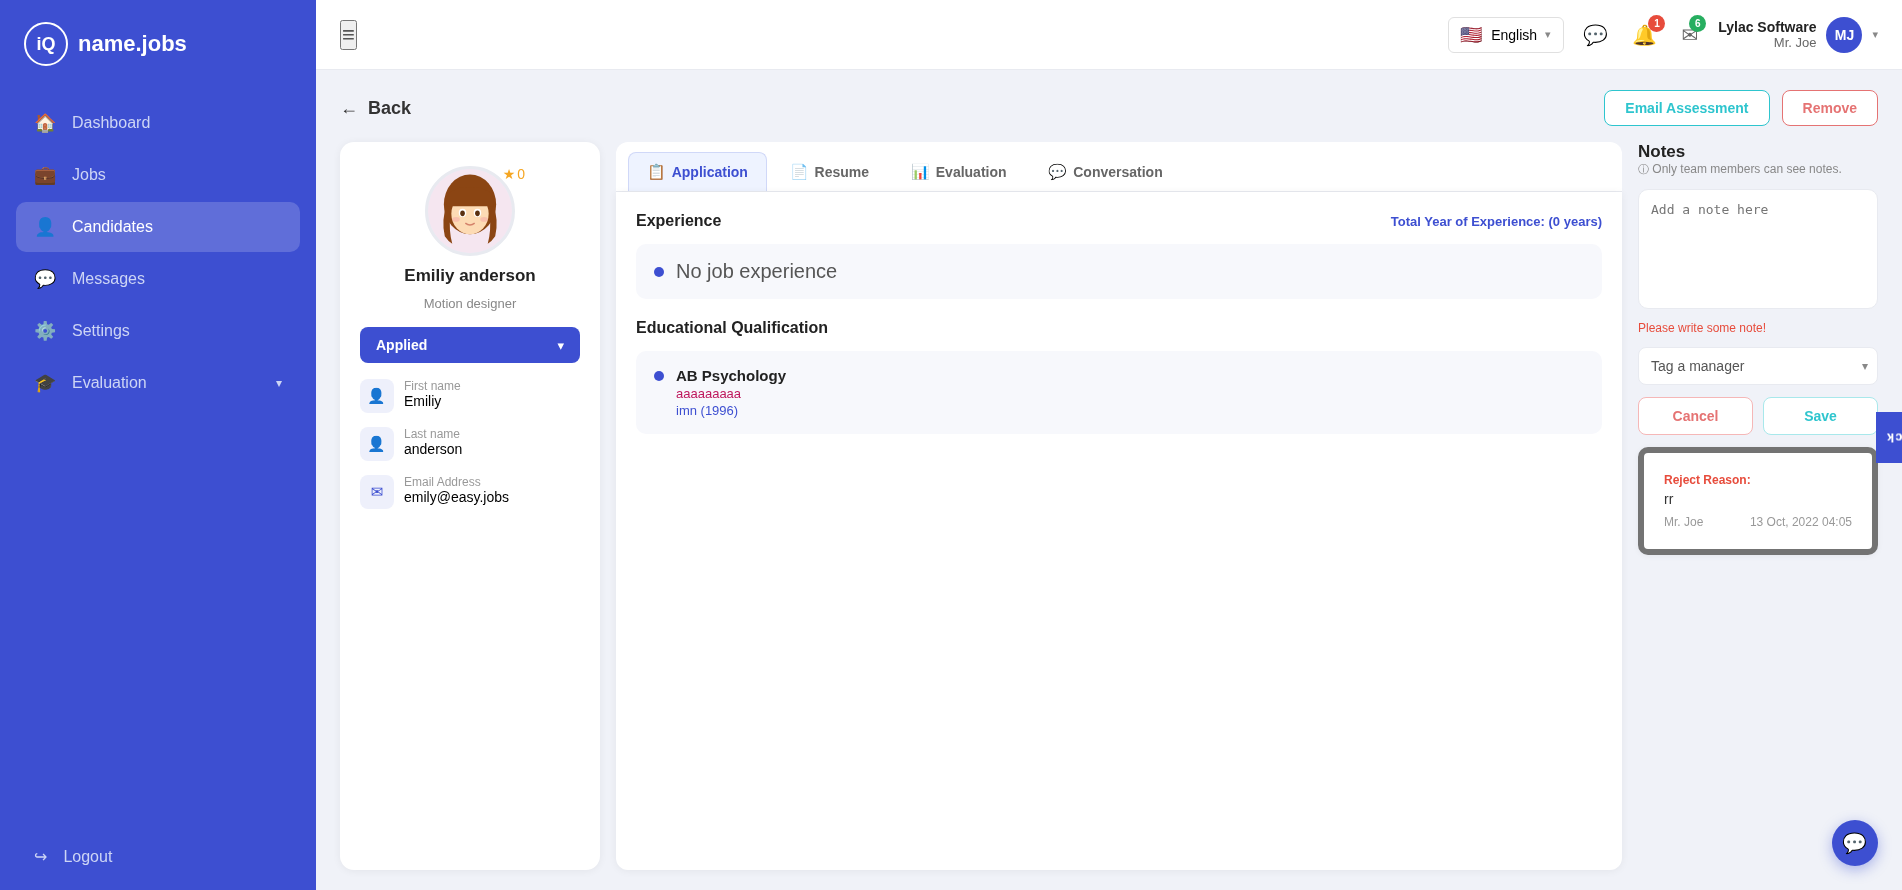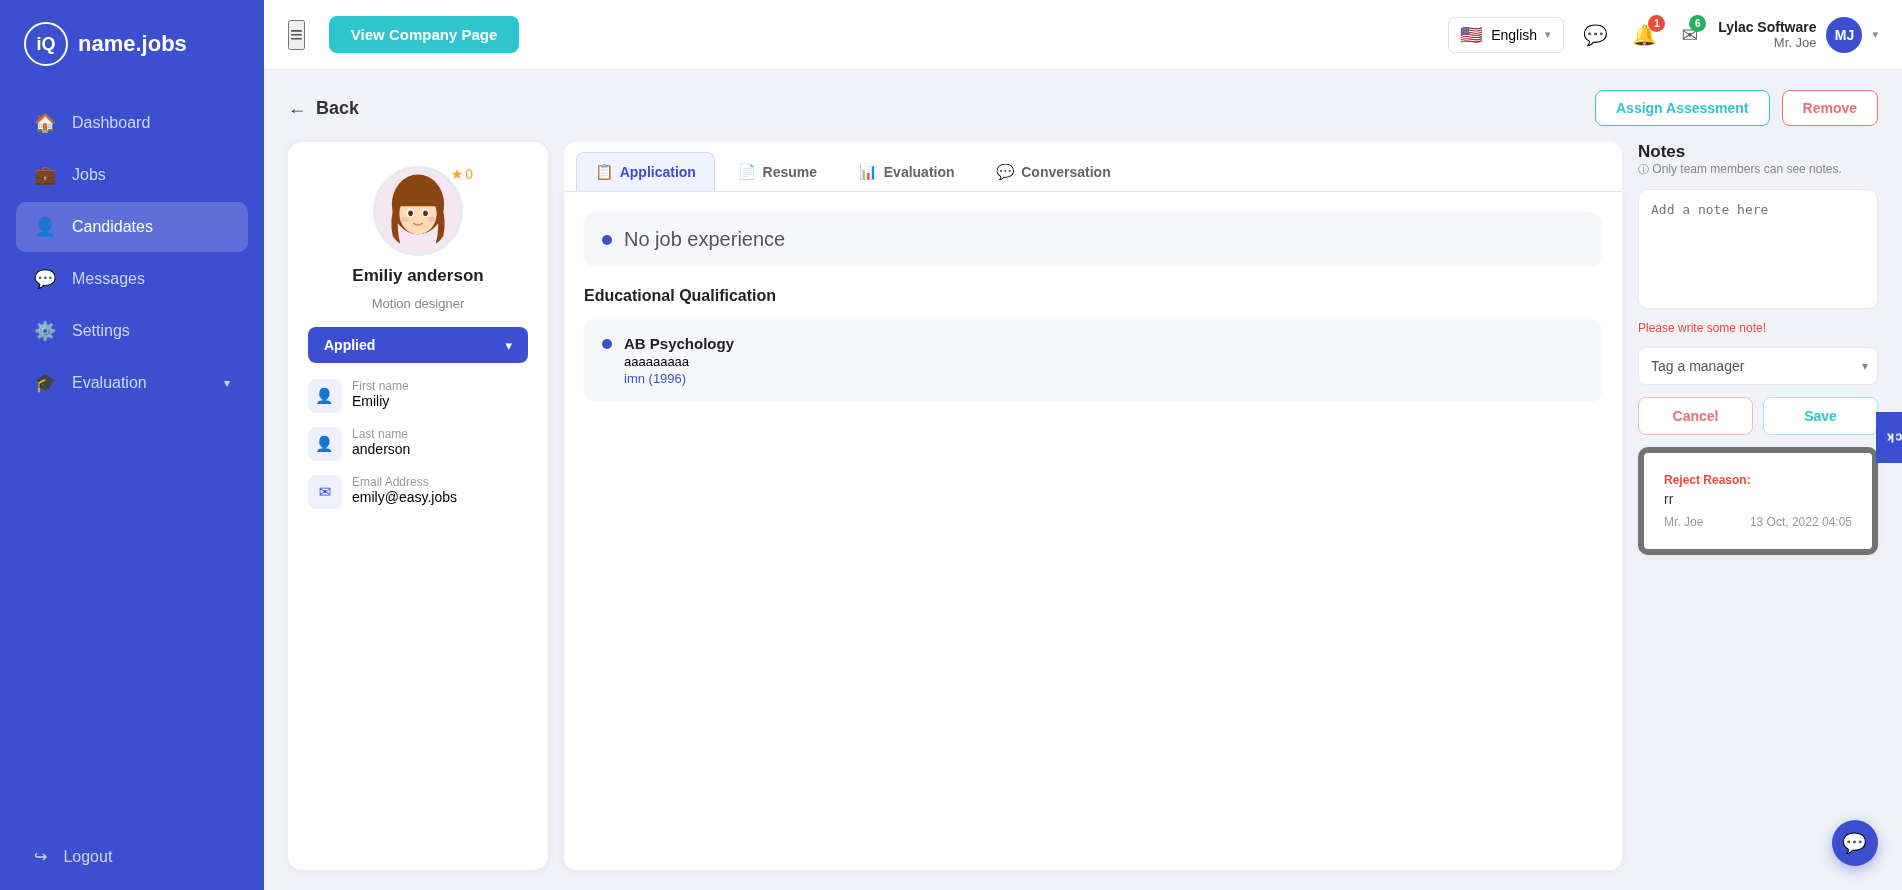--- a/index.html
+++ b/index.html
@@ -1,20 +1,20 @@
 <!DOCTYPE html>
 <html><head>
   <meta charset="utf-8">
   <style>
     * { box-sizing: border-box; margin: 0; padding: 0; }
     body { font-family: 'Segoe UI', Arial, sans-serif; background: #f0f2f8; display: flex; height: 890px; overflow: hidden; }
 
     
     .sidebar {
-      width: 264px;
+      width: 316px;
       background: #3d4fd1;
       display: flex;
       flex-direction: column;
       padding: 0;
       flex-shrink: 0;
       height: 890px;
     }
     .sidebar-logo {
       display: flex;
       align-items: center;
@@ -193,21 +193,21 @@
     }
     .exp-dot { width: 10px; height: 10px; border-radius: 50%; background: #3d4fd1; flex-shrink: 0; }
     .exp-text { font-size: 20px; color: #555; }
     .edu-box {
       background: #f7f8fc; border-radius: 10px; padding: 16px 18px;
       display: flex; align-items: flex-start; gap: 12px;
     }
     .edu-dot { width: 10px; height: 10px; border-radius: 50%; background: #3d4fd1; flex-shrink: 0; margin-top: 4px; }
     .edu-content { display: flex; flex-direction: column; gap: 2px; }
     .edu-degree { font-size: 15px; font-weight: 600; color: #222; }
-    .edu-inst { font-size: 13px; color: #000000; }
+    .edu-inst { font-size: 13px; color: #be185d; }
     .edu-year { font-size: 13px; color: #3d4fd1; }
 
     
     .notes-panel {
       width: 240px; flex-shrink: 0;
       display: flex; flex-direction: column; gap: 12px;
     }
     .notes-title { font-size: 17px; font-weight: 700; color: #222; }
     .notes-subtitle { font-size: 12px; color: #888; }
     .notes-textarea {
@@ -305,21 +305,20 @@
     <span>Logout</span>
   </div>
 </div>
 
 <div class="main">
 
   <div class="topbar">
     <button class="topbar-hamburger">
       <span>≡</span>
     </button>
-    <button class="topbar-company-btn">View Company Page</button>
     <div class="topbar-spacer"></div>
     <div class="topbar-lang">
       <span class="flag">🇺🇸</span>
       <span>English</span>
       <span style="font-size:11px;color:#888;">▾</span>
     </div>
     <button class="topbar-icon-btn">
       <span>💬</span>
     </button>
     <button class="topbar-icon-btn">
@@ -341,21 +340,21 @@
   </div>
 
   <div class="content">
 
     <div class="back-bar">
       <button class="back-btn">
         <span>←</span>
         <span>Back</span>
       </button>
       <div class="back-actions">
-        <button class="btn-assign">Assign Assessment</button>
+        <button class="btn-assign">Email Assessment</button>
         <button class="btn-remove">Remove</button>
       </div>
     </div>
 
     <div class="cards-row">
 
       <div class="candidate-card">
         <div class="candidate-profile">
           <div class="candidate-avatar-wrap">
             <div class="candidate-avatar">
@@ -434,20 +433,27 @@
             <span class="tab-icon">📊</span>
             <span>Evaluation</span>
           </div>
           <div class="tab">
             <span class="tab-icon">💬</span>
             <span>Conversation</span>
           </div>
         </div>
         <div class="tab-body">
 
+          <div class="section-header">
+            <span class="section-title">Experience</span>
+            <span class="total-exp">
+              <span>Total Year of Experience:</span>
+              <span style="color:#3d4fd1;font-weight:600;">(0 years)</span>
+            </span>
+          </div>
           <div class="exp-box">
             <div class="exp-dot"></div>
             <span class="exp-text">No job experience</span>
           </div>
 
           <div class="section-header">
             <span class="section-title">Educational Qualification</span>
           </div>
           <div class="edu-box">
             <div class="edu-dot"></div>

